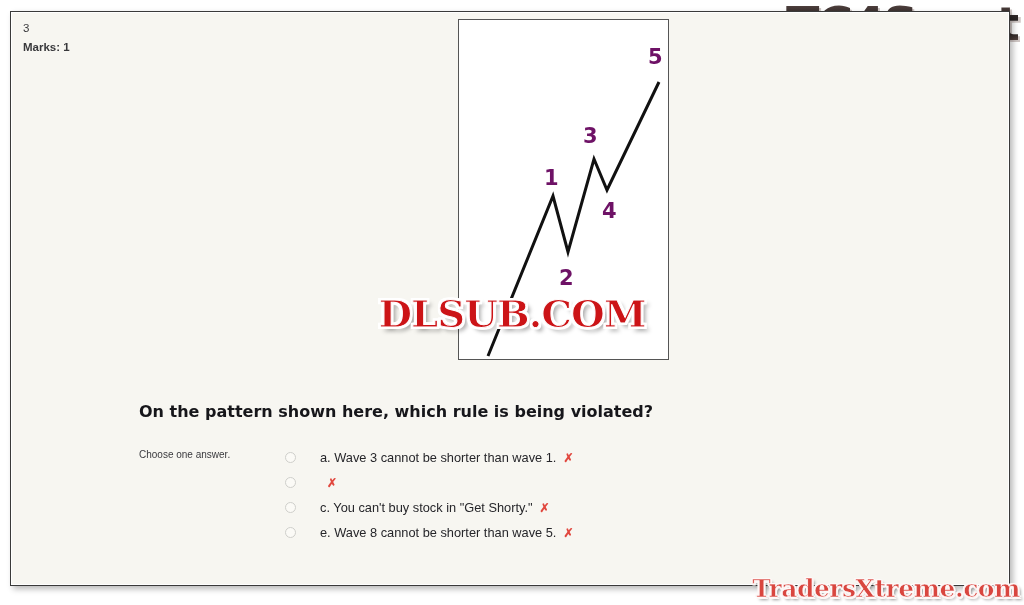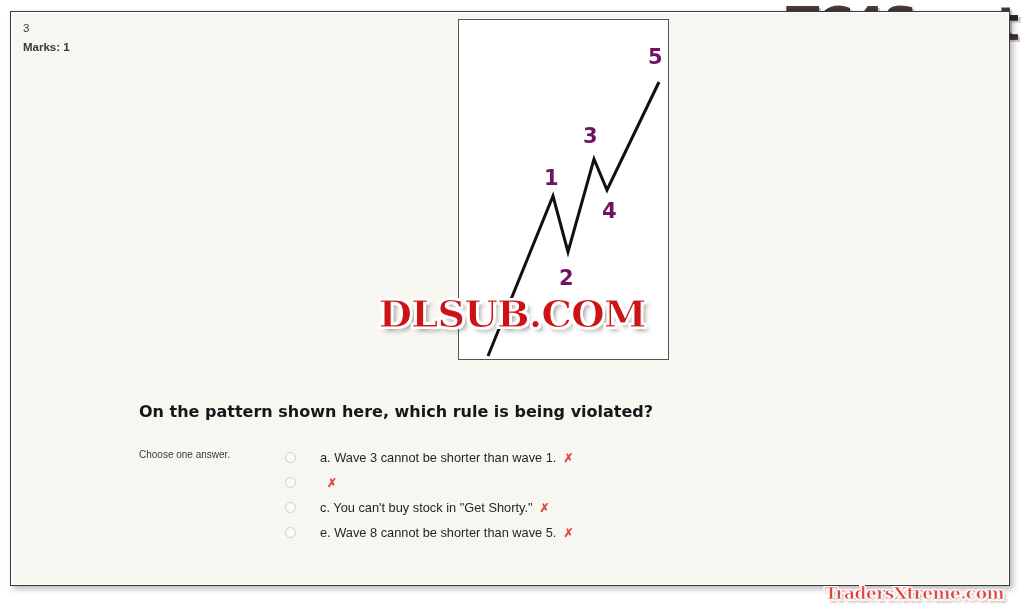--- a/index.html
+++ b/index.html
@@ -181,25 +181,25 @@
     font-weight: bold;
     font-size: 47px;
     letter-spacing: -2px;
     white-space: nowrap;
     color: rgba(120,95,90,0.35);
     transform: scaleX(1.04);
     transform-origin: right top;
   }
   #tx {
     position: absolute;
-    right: 20px;
+    right: 4px;
     bottom: 2px;
     font-family: "DejaVu Serif", serif;
     font-weight: bold;
-    font-size: 17px;
+    font-size: 25px;
     letter-spacing: -0.5px;
     white-space: nowrap;
     color: #d9463f;
     -webkit-text-stroke: 0.6px #ffffff;
     text-shadow:
        1.5px 0 0 #fdf7f6, -1.5px 0 0 #fdf7f6,
        0 1.5px 0 #fdf7f6, 0 -1.5px 0 #fdf7f6,
        1.5px 1.5px 0 #fdf7f6, -1.5px -1.5px 0 #fdf7f6,
        2.5px 2.5px 3px rgba(0,0,0,0.4);
   }

